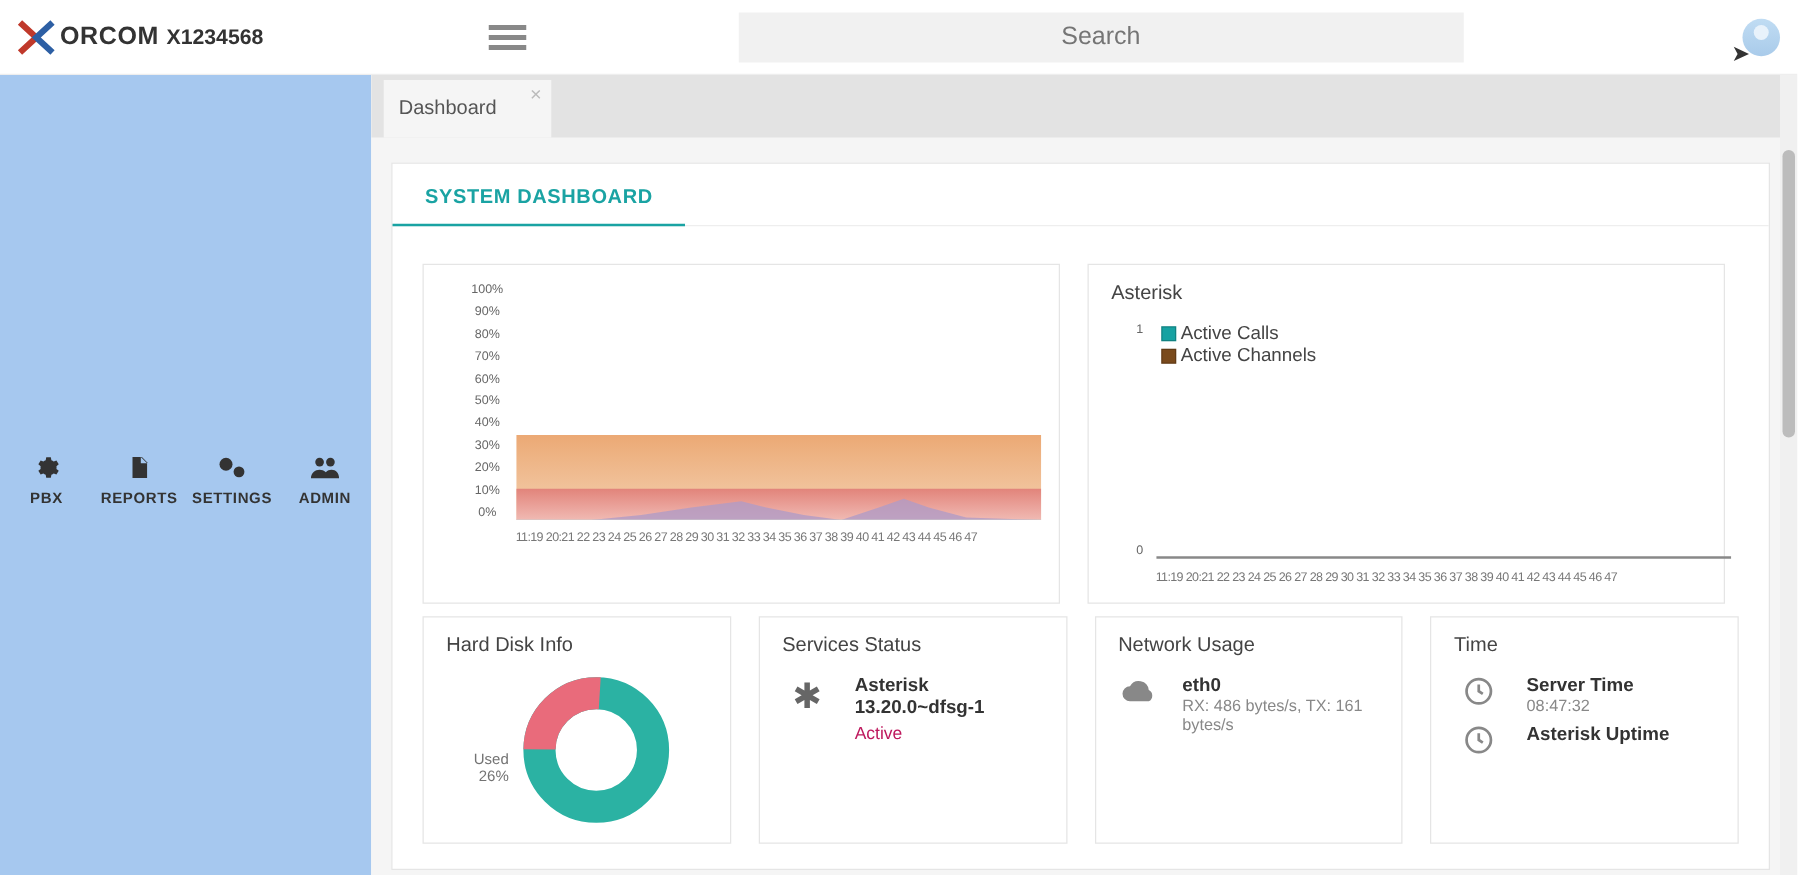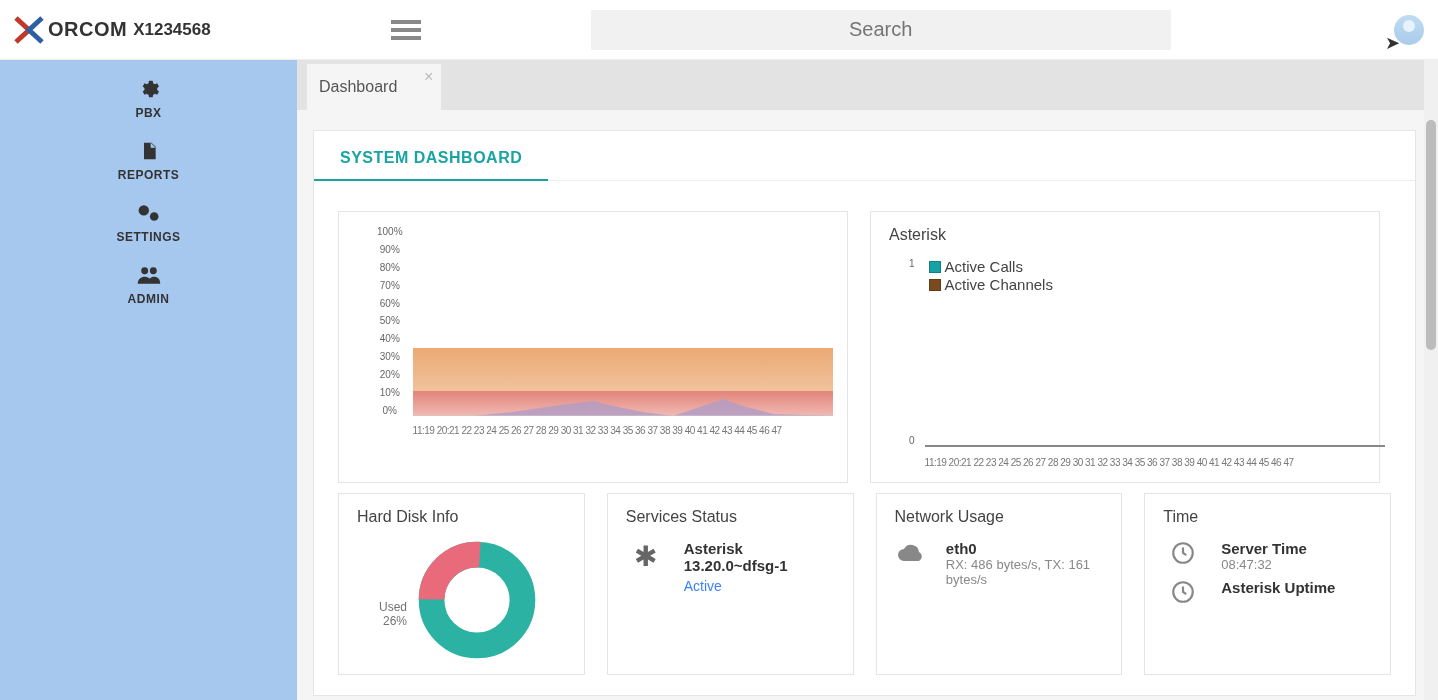--- a/index.html
+++ b/index.html
@@ -11,21 +11,21 @@
 .logo-text { font-weight:bold; letter-spacing:.5px; }
 .logo-model { font-weight:bold; margin-left:6px; font-size:17px; }
 .menu-icon-btn { margin-left:180px; width:30px; height:30px; display:flex; flex-direction:column; justify-content:center; gap:4px; cursor:pointer; }
 .menu-line { height:4px; background:#888; display:flex; }
 .search-wrap { margin-left:170px; }
 .search-input { width:580px; height:40px; background:#f1f1f1; border:none; font-size:20px; padding:0 18px; color:#666; outline:none;text-align:center; }
 .avatar { margin-left:auto; width:30px; height:30px; border-radius:50%; background:linear-gradient(#c0dcf3,#a9cbea); position:relative; }
 .avatar::after{content:"";position:absolute;top:5px;left:9px;width:12px;height:12px;border-radius:50%;background:#e8f2fb;}
 .cursor { position:absolute; top:32px; right:38px; font-size:18px; pointer-events:none; }
 
-.sidebar { position:absolute; top:60px; left:0; width:297px; bottom:0; background:#a6c8ef; display:flex; flex-direction:column; align-items:center; padding-top:8px; }
+.sidebar { position:absolute; top:60px; left:0; width:297px; bottom:0; background:#a6c8ef; display:flex; flex-direction:row; align-items:center; padding-top:8px; }
 .side-item { width:83px; display:flex; flex-direction:column; align-items:center; color:#333; cursor:pointer; padding:8px 0 10px; font-size:12px; font-weight:bold; }
 .side-item .ic { font-size:22px; height:26px; display:flex; align-items:center; color:#333; }
 .side-item span.lbl { margin-top:4px; letter-spacing:.5px; }
 
 .content { position:absolute; top:60px; left:297px; right:6px; bottom:0; overflow:hidden; background:#f5f5f5; }
 .tabbar { height:50px; background:#e3e3e3; display:flex; align-items:flex-end; padding-left:10px; }
 .tab { background:#f5f5f5; padding:14px 44px 14px 12px; font-size:16px; color:#555; position:relative; cursor:pointer; }
 .tab .close { position:absolute; top:4px; right:8px; color:#bbb; font-size:16px; cursor:pointer; }
 
 .panel { margin:20px 16px; background:#fff; border:1px solid #e5e5e5; padding:0 0 20px; }
@@ -49,21 +49,21 @@
 .c-ac{background:#16a2a2;} .c-ach{background:#7a4a1c;}
 .area-chart { position:absolute; left:0; right:0; bottom:20px; height:170px; }
 .xaxis { position:absolute; left:0; right:0; bottom:0; font-size:10px; color:#777; white-space:nowrap; overflow:hidden; letter-spacing:-0.5px; }
 
 .row2 { display:flex; gap:22px; padding:0 24px; }
 .row2 .card { flex:1; min-height:160px; }
 
 .svc { display:flex; gap:18px; align-items:flex-start; margin-top:10px;}
 .svc .sic { width:40px; font-size:28px; color:#666; text-align:center; }
 .svc .sname { font-weight:bold; font-size:15px; }
-.svc .ssub { color:#3b82f6; font-size:14px; margin-top:4px;}
+.svc .ssub { color:#be185d; font-size:14px; margin-top:4px;}
 .svc .ssub2 { color:#888; font-size:13px;}
 
 .donut { width:180px; height:120px; position:relative; margin-top:6px;}
 .donut svg{width:120px;height:120px;position:absolute;right:0;top:0;}
 .dlabel{position:absolute;left:0;top:60px;font-size:12px;text-align:right;width:50px;color:#737373;}
 
 .scrollbar { position:absolute; top:60px; right:0; width:14px; bottom:0; background:#f0f0f0; }
 .scroll-thumb{ position:absolute; top:60px; width:10px; left:2px; height:230px; background:#bcbcbc; border-radius:5px;}
 </style>
 </head>

